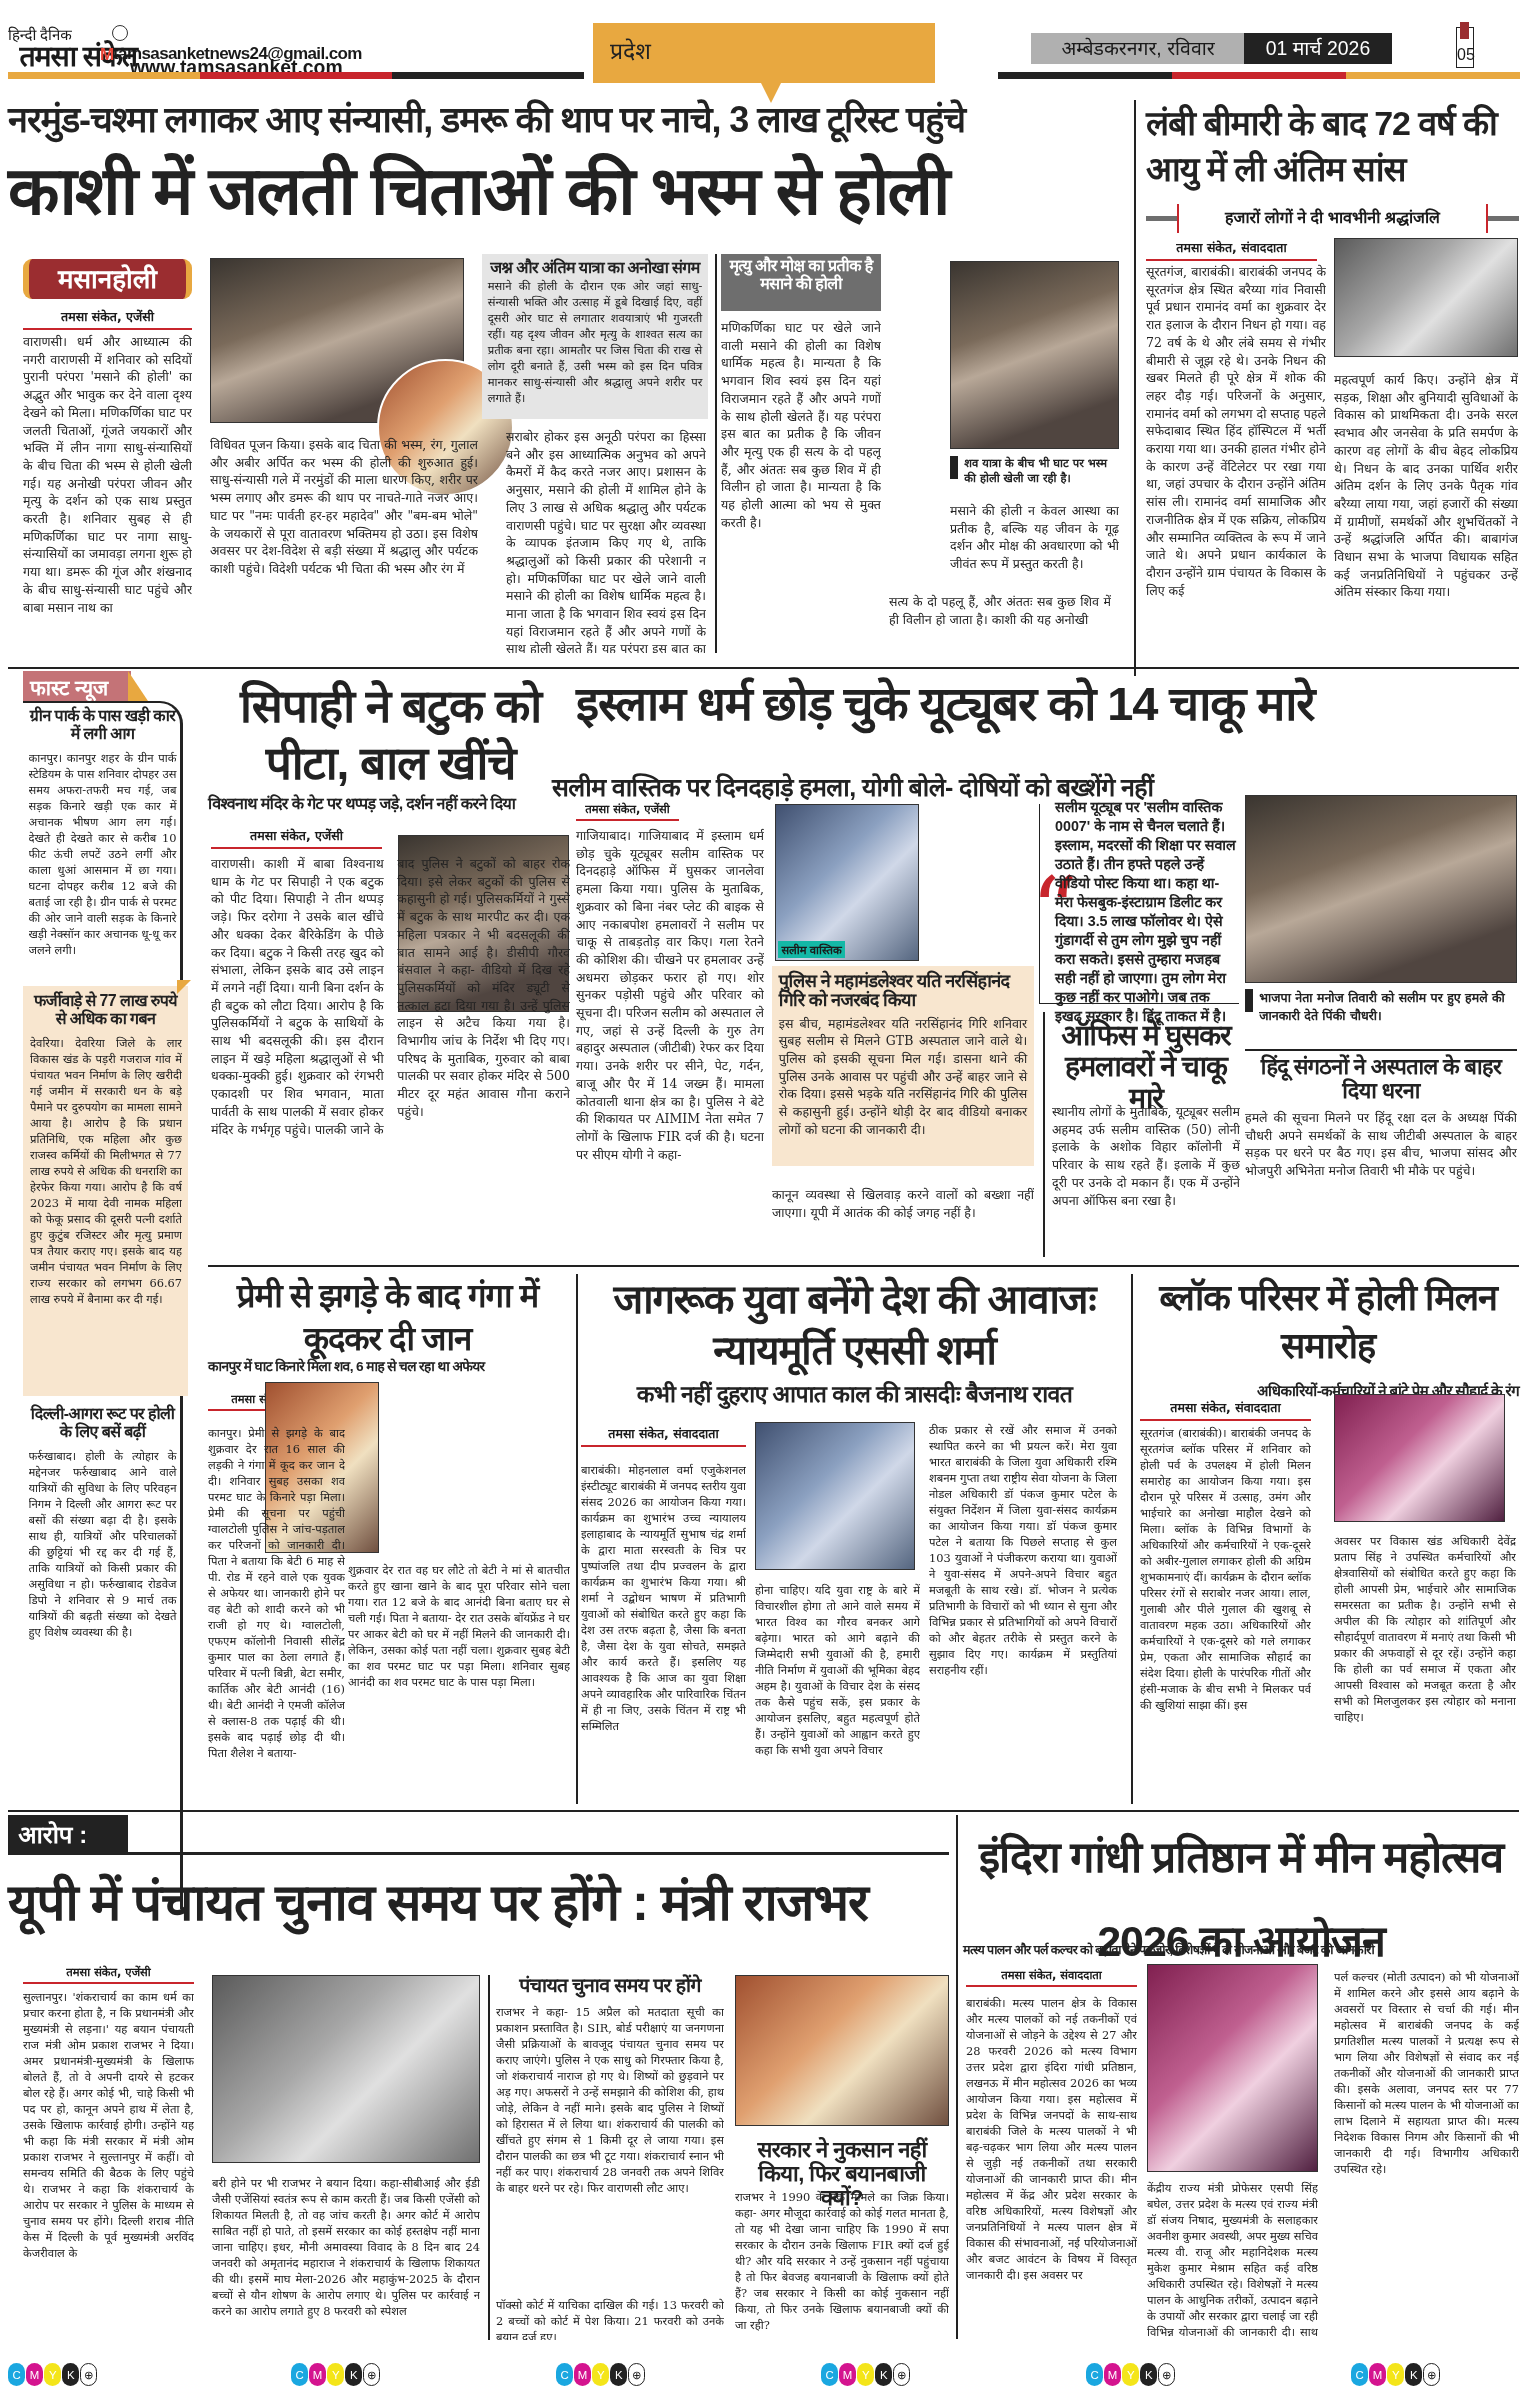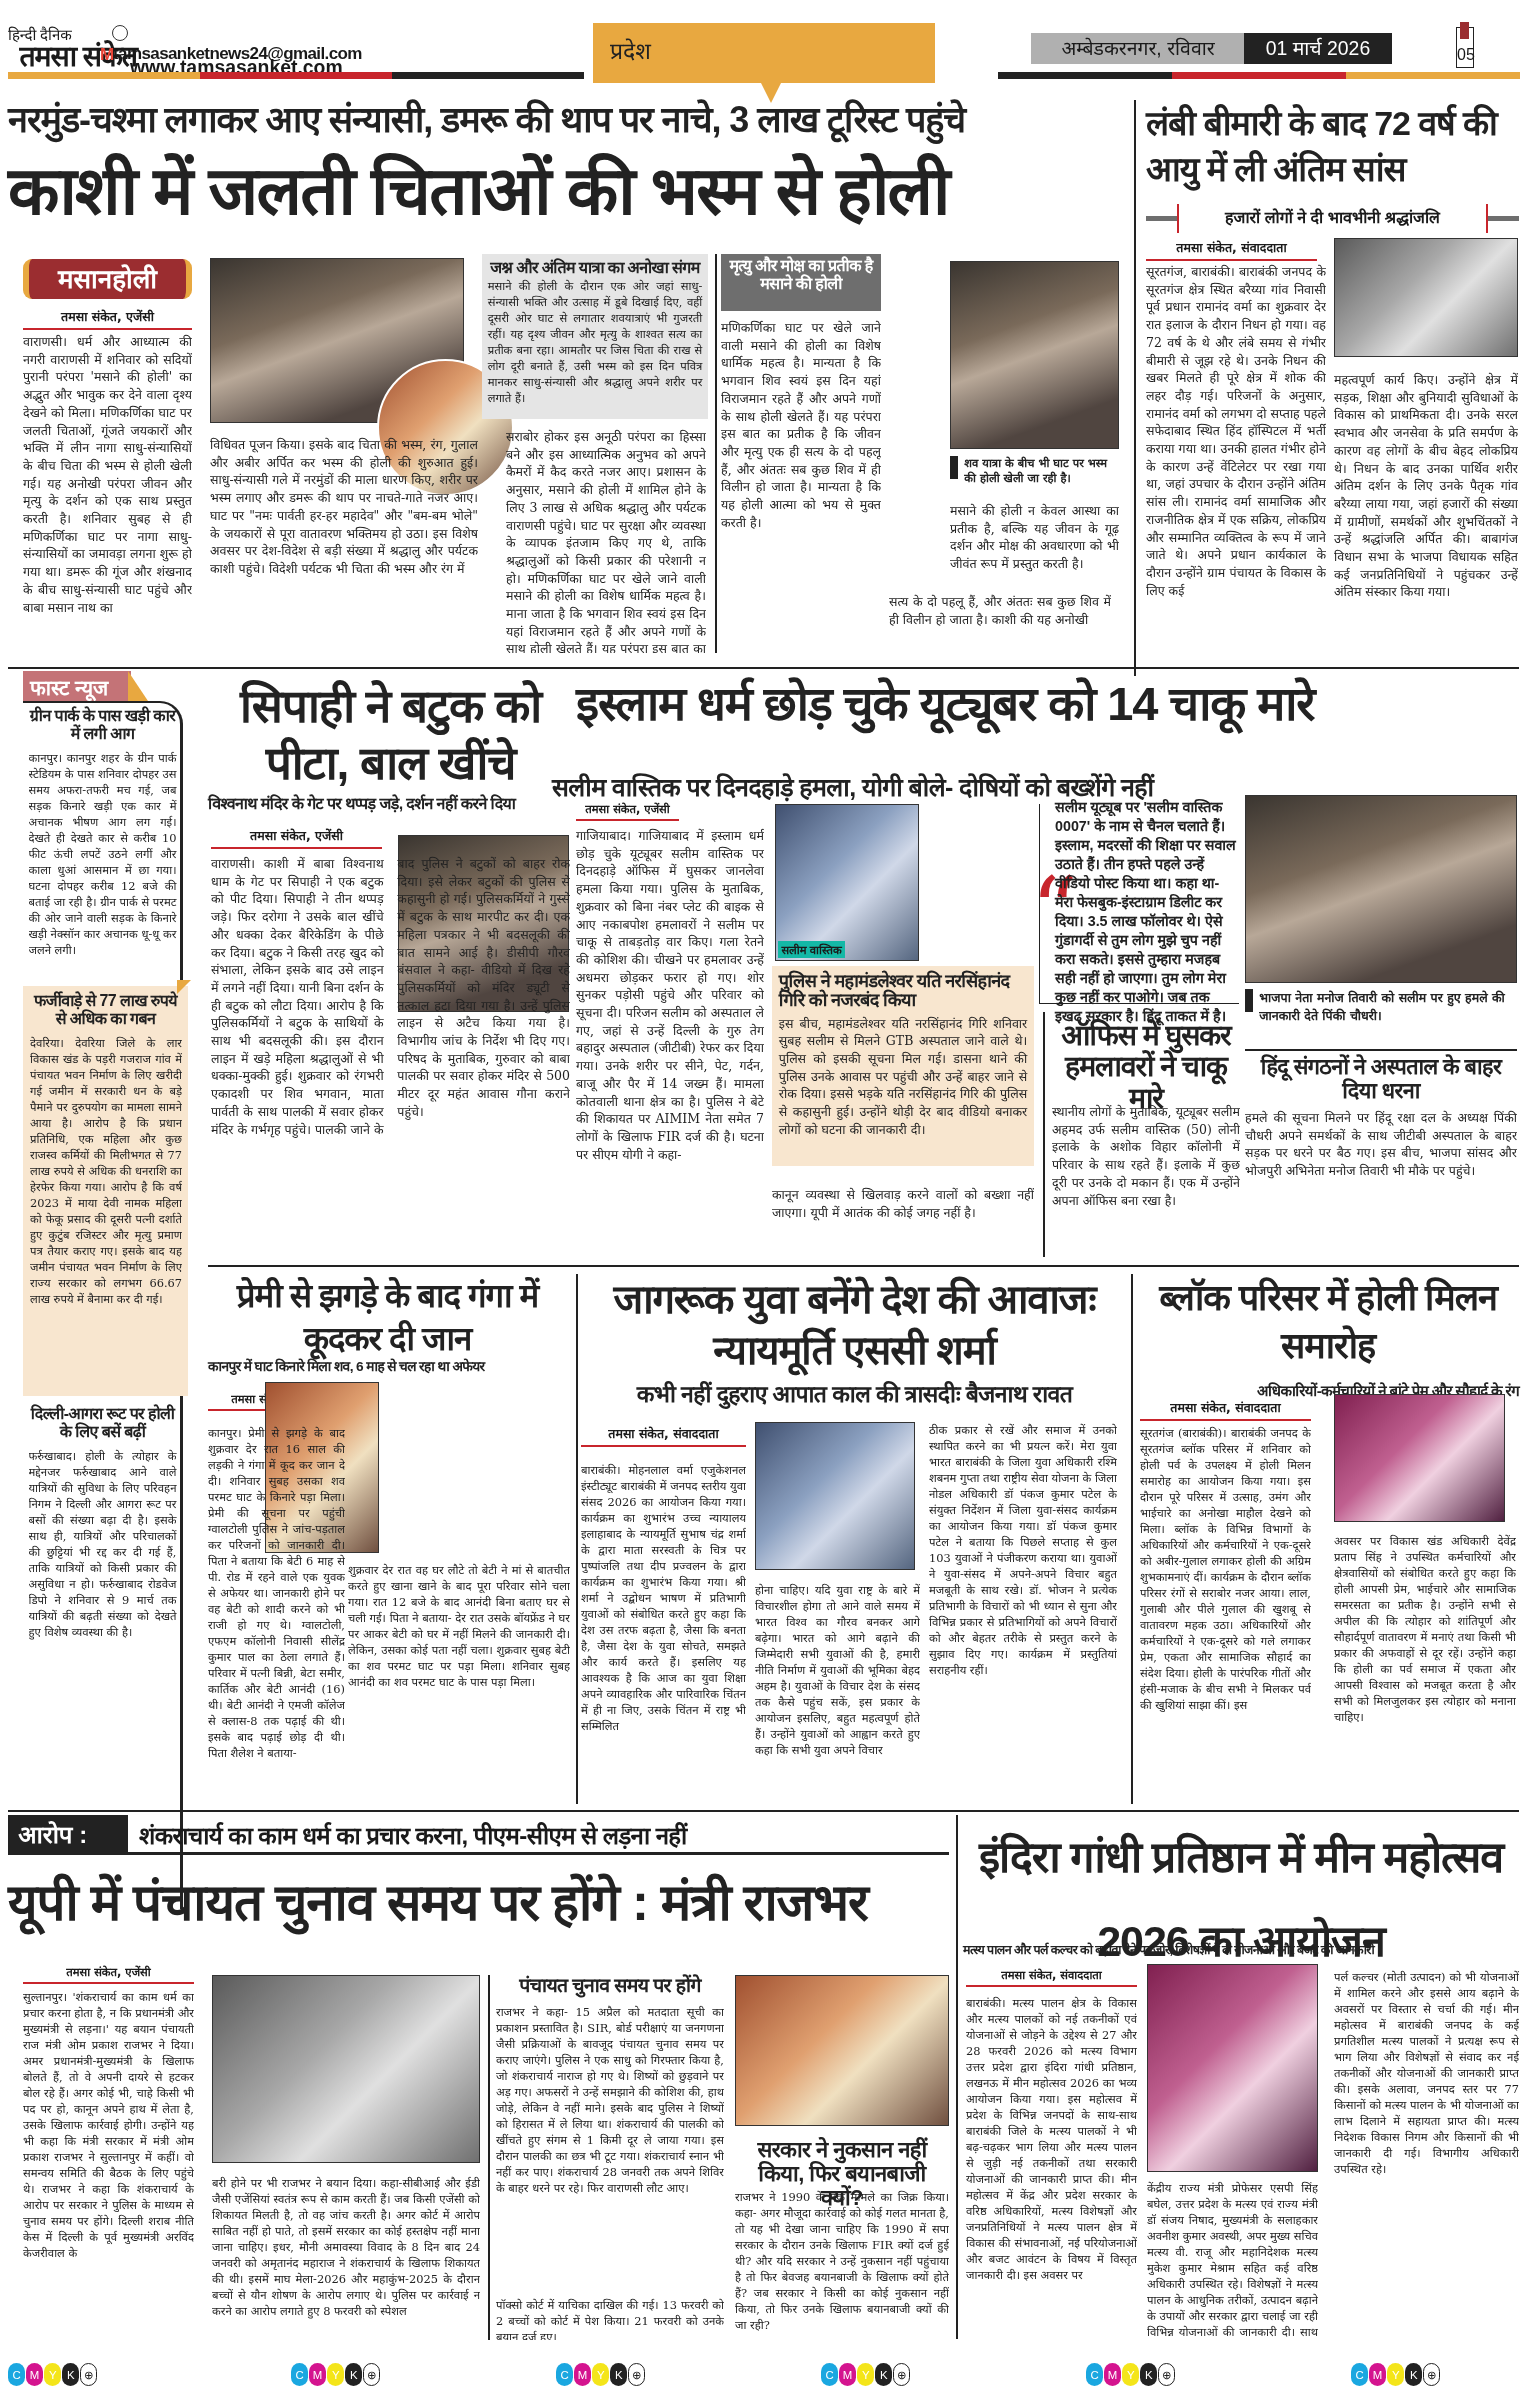--- a/index.html
+++ b/index.html
@@ -172,21 +172,20 @@
 <div class="abs hl" style="left:1137px;top:1371px;width:382px;font-size:15px;text-align:right;letter-spacing:-0.6px;margin-top:12px;">अधिकारियों-कर्मचारियों ने बांटे प्रेम और सौहार्द के रंग</div>
 <div class="abs byline" style="left:1140px;top:1399px;width:171px;">तमसा संकेत, संवाददाता</div>
 <div class="abs body-text" style="left:1140px;top:1425px;width:171px;height:376px;overflow:hidden;font-size:11.4px;line-height:16px;">सूरतगंज (बाराबंकी)। बाराबंकी जनपद के सूरतगंज ब्लॉक परिसर में शनिवार को होली पर्व के उपलक्ष्य में होली मिलन समारोह का आयोजन किया गया। इस दौरान पूरे परिसर में उत्साह, उमंग और भाईचारे का अनोखा माहौल देखने को मिला। ब्लॉक के विभिन्न विभागों के अधिकारियों और कर्मचारियों ने एक-दूसरे को अबीर-गुलाल लगाकर होली की अग्रिम शुभकामनाएं दीं। कार्यक्रम के दौरान ब्लॉक परिसर रंगों से सराबोर नजर आया। लाल, गुलाबी और पीले गुलाल की खुशबू से वातावरण महक उठा। अधिकारियों और कर्मचारियों ने एक-दूसरे को गले लगाकर प्रेम, एकता और सामाजिक सौहार्द का संदेश दिया। होली के पारंपरिक गीतों और हंसी-मजाक के बीच सभी ने मिलकर पर्व की खुशियां साझा कीं। इस</div>
 <div class="abs photo pink" style="left:1334px;top:1394px;width:171px;height:128px;"></div>
 <div class="abs body-text" style="left:1334px;top:1533px;width:182px;height:268px;overflow:hidden;font-size:11.4px;line-height:16px;">अवसर पर विकास खंड अधिकारी देवेंद्र प्रताप सिंह ने उपस्थित कर्मचारियों और क्षेत्रवासियों को संबोधित करते हुए कहा कि होली आपसी प्रेम, भाईचारे और सामाजिक समरसता का प्रतीक है। उन्होंने सभी से अपील की कि त्योहार को शांतिपूर्ण और सौहार्दपूर्ण वातावरण में मनाएं तथा किसी भी प्रकार की अफवाहों से दूर रहें। उन्होंने कहा कि होली का पर्व समाज में एकता और आपसी विश्वास को मजबूत करता है और सभी को मिलजुलकर इस त्योहार को मनाना चाहिए।</div>
 
 <div class="divider-h" style="left:8px;top:1810px;width:1511px;"></div>
 
 <div class="abs" style="left:8px;top:1815px;width:941px;height:40px;border-bottom:3.4px solid #222;">
   <div style="position:absolute;left:0;top:0;width:120px;height:40px;background:#222;color:#fff;font-size:24px;font-weight:bold;line-height:40px;padding-left:10.3px;font-family:'Liberation Sans',sans-serif;">आरोप :</div>
-  <div style="position:absolute;left:131px;top:3.4px;font-size:24px;font-weight:bold;font-family:'Liberation Sans',sans-serif;letter-spacing:-0.6px;white-space:nowrap;">शंकराचार्य का काम धर्म का प्रचार करना, पीएम-सीएम से लड़ना नहीं</div>
 </div>
 
 <div class="abs hl" style="left:8px;top:1875px;width:941px;font-size:51px;">यूपी में पंचायत चुनाव समय पर होंगे : मंत्री राजभर</div>
 <div class="abs byline" style="left:23px;top:1964px;width:171px;font-size:11.4px;border-bottom-width:2.3px;">तमसा संकेत, एजेंसी</div>
 <div class="abs body-text" style="left:23px;top:1989px;width:171px;height:348px;overflow:hidden;font-size:11.4px;line-height:16px;">सुल्तानपुर। 'शंकराचार्य का काम धर्म का प्रचार करना होता है, न कि प्रधानमंत्री और मुख्यमंत्री से लड़ना।' यह बयान पंचायती राज मंत्री ओम प्रकाश राजभर ने दिया। अमर प्रधानमंत्री-मुख्यमंत्री के खिलाफ बोलते हैं, तो वे अपनी दायरे से हटकर बोल रहे हैं। अगर कोई भी, चाहे किसी भी पद पर हो, कानून अपने हाथ में लेता है, उसके खिलाफ कार्रवाई होगी। उन्होंने यह भी कहा कि मंत्री सरकार में मंत्री ओम प्रकाश राजभर ने सुल्तानपुर में कहीं। वो समन्वय समिति की बैठक के लिए पहुंचे थे। राजभर ने कहा कि शंकराचार्य के आरोप पर सरकार ने पुलिस के माध्यम से चुनाव समय पर होंगे। दिल्ली शराब नीति केस में दिल्ली के पूर्व मुख्यमंत्री अरविंद केजरीवाल के</div>
 <div class="abs photo grey" style="left:212px;top:1975px;width:268px;height:188px;"></div>
 <div class="abs body-text" style="left:212px;top:2175px;width:268px;height:162px;overflow:hidden;font-size:11.4px;line-height:16px;">बरी होने पर भी राजभर ने बयान दिया। कहा-सीबीआई और ईडी जैसी एजेंसियां स्वतंत्र रूप से काम करती हैं। जब किसी एजेंसी को शिकायत मिलती है, तो वह जांच करती है। अगर कोर्ट में आरोप साबित नहीं हो पाते, तो इसमें सरकार का कोई हस्तक्षेप नहीं माना जाना चाहिए। इधर, मौनी अमावस्या विवाद के 8 दिन बाद 24 जनवरी को अमृतानंद महाराज ने शंकराचार्य के खिलाफ शिकायत की थी। इसमें माघ मेला-2026 और महाकुंभ-2025 के दौरान बच्चों से यौन शोषण के आरोप लगाए थे। पुलिस पर कार्रवाई न करने का आरोप लगाते हुए 8 फरवरी को स्पेशल</div>
 <div class="divider-v" style="left:488px;top:1975px;height:365px;"></div>
 <div class="abs hl" style="left:496px;top:1975px;width:228px;font-size:19.4px;text-align:center;letter-spacing:-0.6px;">पंचायत चुनाव समय पर होंगे</div>
 <div class="abs body-text" style="left:496px;top:2004px;width:228px;height:291px;overflow:hidden;font-size:11.4px;line-height:16px;">राजभर ने कहा- 15 अप्रैल को मतदाता सूची का प्रकाशन प्रस्तावित है। SIR, बोर्ड परीक्षाएं या जनगणना जैसी प्रक्रियाओं के बावजूद पंचायत चुनाव समय पर कराए जाएंगे। पुलिस ने एक साधु को गिरफ्तार किया है, जो शंकराचार्य नाराज हो गए थे। शिष्यों को छुड़वाने पर अड़ गए। अफसरों ने उन्हें समझाने की कोशिश की, हाथ जोड़े, लेकिन वे नहीं माने। इसके बाद पुलिस ने शिष्यों को हिरासत में ले लिया था। शंकराचार्य की पालकी को खींचते हुए संगम से 1 किमी दूर ले जाया गया। इस दौरान पालकी का छत्र भी टूट गया। शंकराचार्य स्नान भी नहीं कर पाए। शंकराचार्य 28 जनवरी तक अपने शिविर के बाहर धरने पर रहे। फिर वाराणसी लौट आए।</div>

